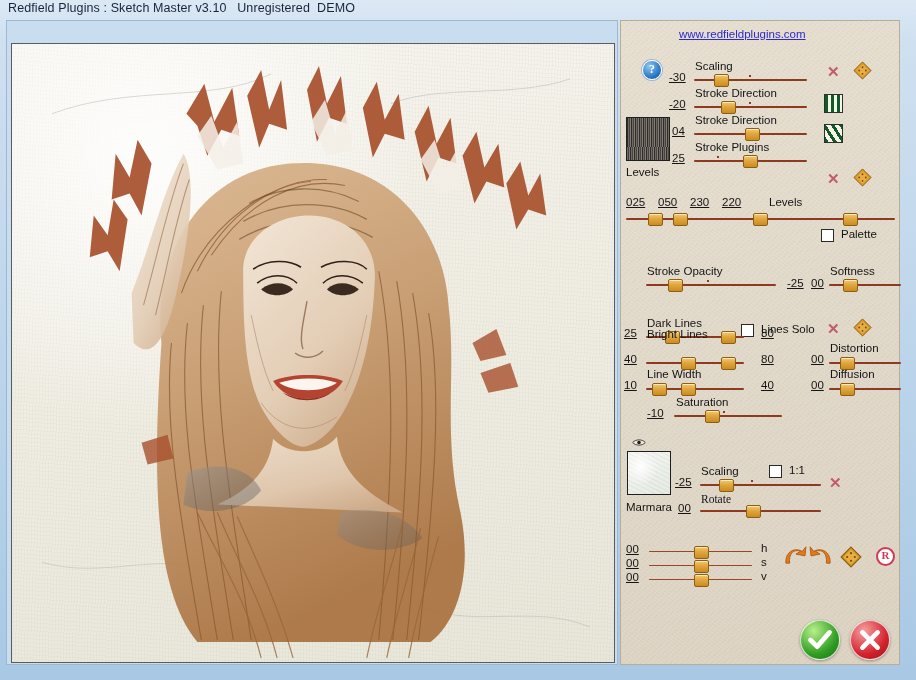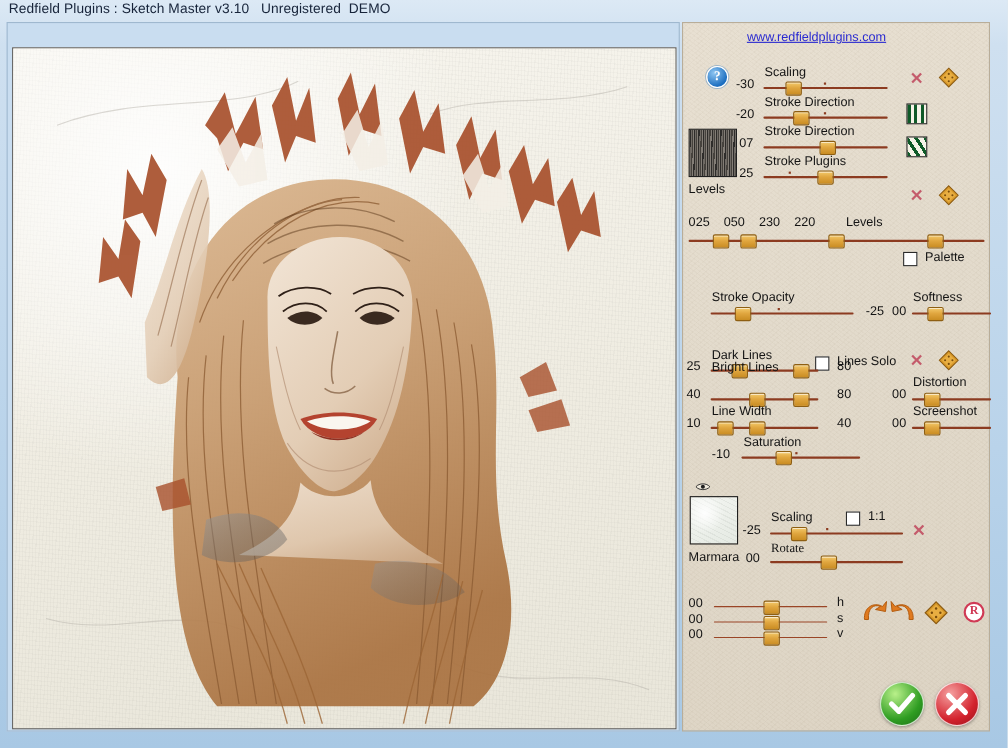--- a/index.html
+++ b/index.html
@@ -38,21 +38,21 @@
   .url{position:absolute;left:58px;top:7px;font-size:11.5px;color:#2a2ad0;
     text-decoration:underline;cursor:pointer;}
   
   .track{position:absolute;height:2px;background:#8c3b20;border-radius:1px;}
   .track.thin{height:1px;background:#9a4526;}
   .knob{position:absolute;width:13px;height:11px;border-radius:2px;
     background:linear-gradient(180deg,#f3c96a 0%,#e0a63f 45%,#c98c22 100%);
     border:1px solid #8e5f13;box-shadow:inset 0 1px 0 rgba(255,255,255,.6);
     cursor:pointer;}
   .lbl{position:absolute;font-size:11.5px;color:#141414;white-space:nowrap;}
-  .val{position:absolute;font-size:11.5px;color:#141414;white-space:nowrap;}
+  .val{position:absolute;font-size:11.5px;color:#141414;white-space:nowrap;text-decoration:underline;}
   .tick{position:absolute;width:2px;height:2px;background:#8c3b20;}
   
   .swatch{position:absolute;width:44px;height:44px;border:1px solid #1f1f1f;box-sizing:border-box;}
   .sw-brush{background:
       repeating-linear-gradient(91deg,#2e2c2a 0 1px,#6f6a64 1px 2px,#46423d 2px 3px,#837d76 3px 4px);
   }
   .sw-marmara{background:
       radial-gradient(circle at 30% 35%, rgba(255,255,255,.95), rgba(0,0,0,0) 45%),
       repeating-linear-gradient(27deg, rgba(140,150,140,.12) 0 1px, rgba(0,0,0,0) 1px 4px),
       linear-gradient(150deg,#f4f6f2,#e5eae3);
@@ -259,21 +259,21 @@
     <div class="tick" style="left:128px;top:54px;"></div>
     <div class="knob" style="left:93px;top:53px;"></div>
 
     <div class="lbl" style="left:74px;top:66px;">Stroke Direction</div>
     <div class="val" style="left:48px;top:77px;">-20</div>
     <div class="track" style="left:73px;top:85px;width:113px;"></div>
     <div class="tick" style="left:128px;top:81px;"></div>
     <div class="knob" style="left:100px;top:80px;"></div>
 
     <div class="lbl" style="left:74px;top:93px;">Stroke Direction</div>
-    <div class="val" style="left:51px;top:104px;">07</div>
+    <div class="val" style="left:51px;top:104px;">04</div>
     <div class="track" style="left:73px;top:112px;width:113px;"></div>
     <div class="knob" style="left:124px;top:107px;"></div>
 
     <div class="lbl" style="left:74px;top:120px;">Stroke Plugins</div>
     <div class="val" style="left:51px;top:131px;">25</div>
     <div class="track" style="left:73px;top:139px;width:113px;"></div>
     <div class="tick" style="left:96px;top:135px;"></div>
     <div class="knob" style="left:122px;top:134px;"></div>
 
     <div class="x-icon" style="left:206px;top:43px;">✕</div>
@@ -356,21 +356,21 @@
     <div class="knob" style="left:31px;top:362px;"></div>
     <div class="knob" style="left:60px;top:362px;"></div>
     <div class="val" style="left:140px;top:358px;">40</div>
 
     <div class="val" style="left:190px;top:332px;">00</div>
     <div class="lbl" style="left:209px;top:321px;">Distortion</div>
     <div class="track" style="left:208px;top:341px;width:72px;"></div>
     <div class="knob" style="left:219px;top:336px;"></div>
 
     <div class="val" style="left:190px;top:358px;">00</div>
-    <div class="lbl" style="left:209px;top:347px;">Screenshot</div>
+    <div class="lbl" style="left:209px;top:347px;">Diffusion</div>
     <div class="track" style="left:208px;top:367px;width:72px;"></div>
     <div class="knob" style="left:219px;top:362px;"></div>
 
     <div class="lbl" style="left:55px;top:375px;">Saturation</div>
     <div class="val" style="left:26px;top:386px;">-10</div>
     <div class="track" style="left:53px;top:394px;width:108px;"></div>
     <div class="tick" style="left:102px;top:390px;"></div>
     <div class="knob" style="left:84px;top:389px;"></div>
 
     <svg class="eye" style="left:11px;top:417px;" viewBox="0 0 20 12">

